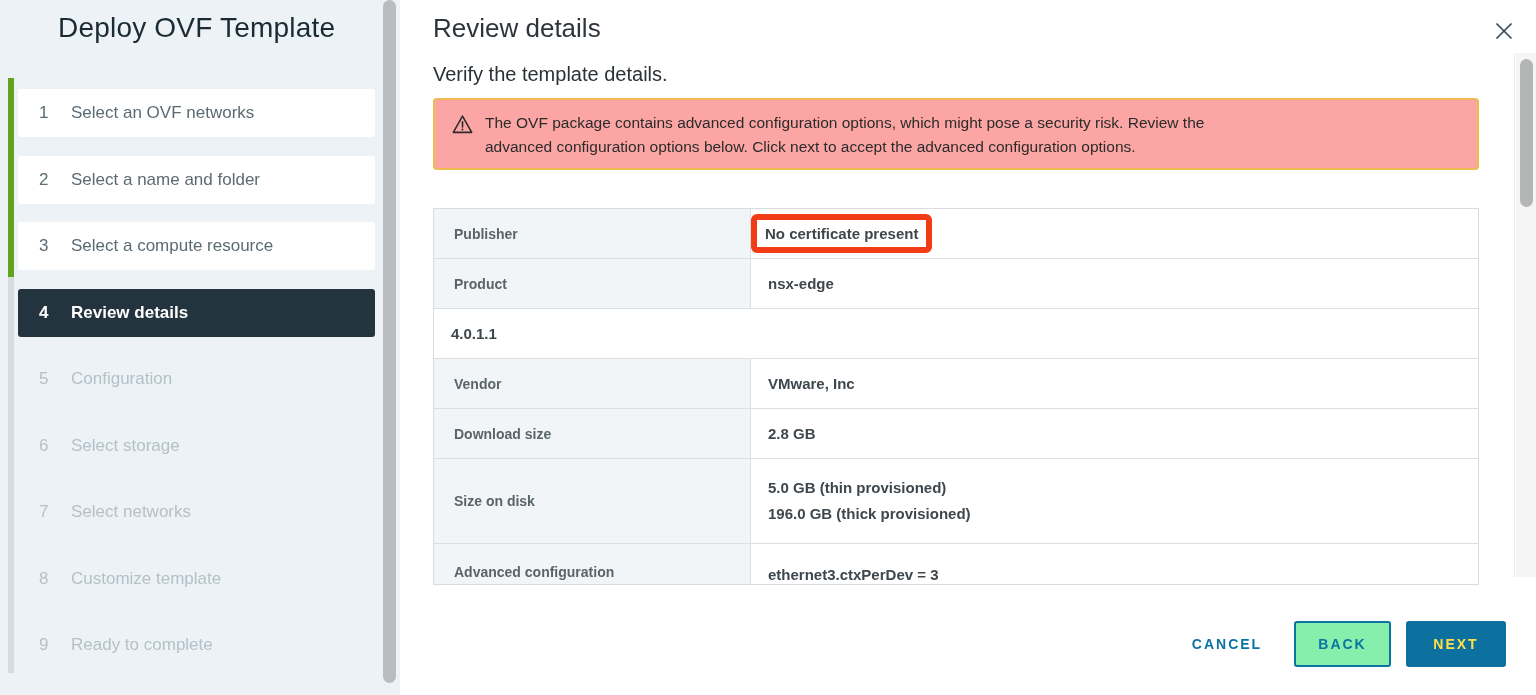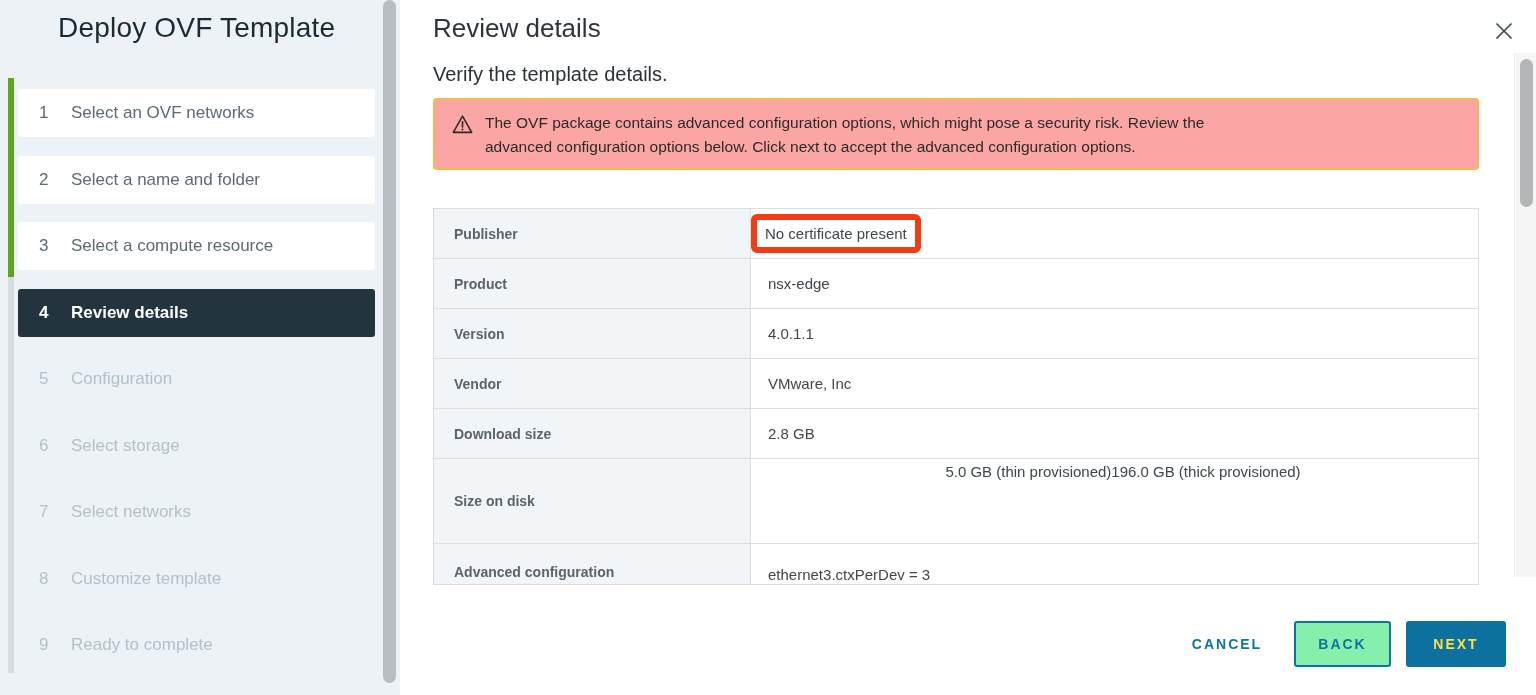--- a/index.html
+++ b/index.html
@@ -29,27 +29,27 @@
   .banner{position:absolute;left:433px;top:98px;width:1046px;height:72px;box-sizing:border-box;
           background:#fca5a5;border:2px solid #efba50;border-radius:4px;}
   .banner-icon{position:absolute;left:16px;top:13px;}
   .banner-text{position:absolute;left:50px;top:11px;font-size:15.5px;line-height:23.5px;color:#2b2b2b;white-space:nowrap;}
   
   .details-table{position:absolute;left:433px;top:208px;width:1046px;height:377px;box-sizing:border-box;
                  border:1px solid #d9dde0;background:#ffffff;overflow:hidden;}
   .trow{display:flex;border-bottom:1px solid #dcdfe2;box-sizing:border-box;}
   .tlabel{width:317px;flex:none;background:#f2f5f7;border-right:1px solid #dcdfe2;box-sizing:border-box;
           font-size:14px;font-weight:700;color:#59646b;display:flex;align-items:center;padding-left:20px;}
-  .tvalue{flex:1;font-size:15px;color:#3f474c;display:flex;align-items:center;padding-left:17px;}
+  .tvalue{flex:1;font-size:15px;color:#3f474c;display:flex;align-items:center;padding-left:17px;font-weight:bold;}
   .trow.h50{height:50px;}
   .trow.h85{height:85px;}
   .trow.last{height:60px;border-bottom:none;}
   .trow.last .tlabel{align-items:flex-start;padding-top:20px;}
   .trow.last .tvalue{align-items:flex-start;padding-top:22px;}
-  .tvalue.two{justify-content:center;align-items:flex-start;line-height:26px;}
+  .tvalue.two{flex-direction:column;justify-content:center;align-items:flex-start;line-height:26px;}
   .tvalue.nopad{padding-left:0;}
   .red-annotation{display:inline-block;border:6px solid #f23c16;border-radius:6px;padding:5px 8px;background:#ffffff;}
   
   .v-divider{position:absolute;left:1514px;top:53px;width:1px;height:524px;background:#e9ebec;}
   .scroll-track{position:absolute;left:1516px;top:53px;width:20px;height:524px;background:#f5f5f6;}
   .scroll-thumb{position:absolute;left:1520px;top:59px;width:13px;height:148px;background:#b4b5b7;border-radius:7px;}
   
   .btn{position:absolute;height:46px;top:621px;display:flex;align-items:center;justify-content:center;
        font-family:"Liberation Sans",sans-serif;font-weight:700;font-size:14px;letter-spacing:2px;
        border-radius:3px;box-sizing:border-box;cursor:pointer;background:none;border:none;}
@@ -138,21 +138,20 @@
       <span class="red-annotation">
         <span>No certificate present</span>
       </span>
     </div>
   </div>
   <div class="trow h50">
     <div class="tlabel">Product</div>
     <div class="tvalue">nsx-edge</div>
   </div>
   <div class="trow h50">
-    <div class="tlabel">Version</div>
     <div class="tvalue">4.0.1.1</div>
   </div>
   <div class="trow h50">
     <div class="tlabel">Vendor</div>
     <div class="tvalue">VMware, Inc</div>
   </div>
   <div class="trow h50">
     <div class="tlabel">Download size</div>
     <div class="tvalue">2.8 GB</div>
   </div>

